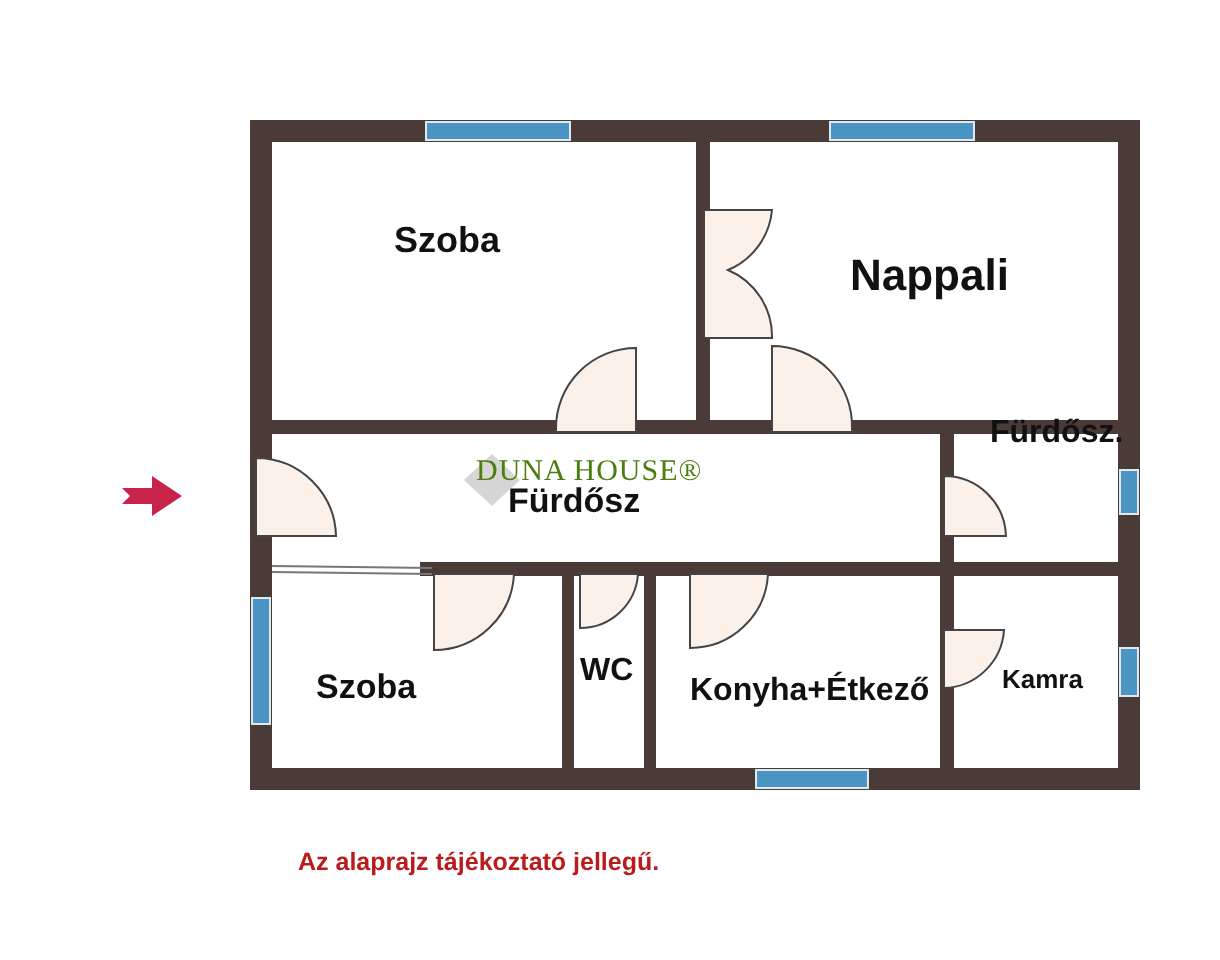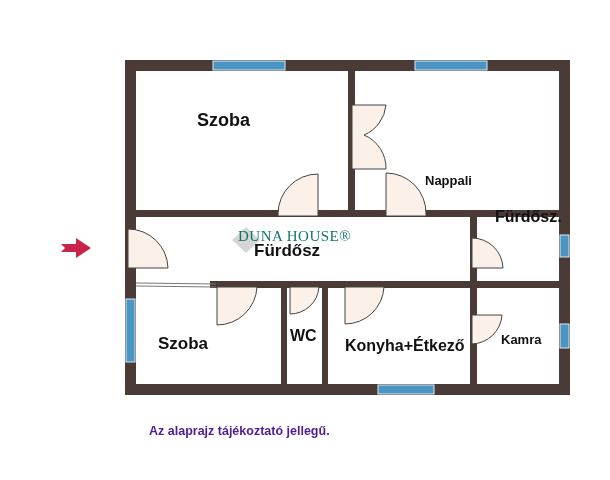--- a/index.html
+++ b/index.html
@@ -1,20 +1,20 @@
 <!DOCTYPE html>
 <html><head>
 <meta charset="utf-8">
 <style>
   html, body { margin:0; padding:0; }
   body { width:610px; height:480px; background:#ffffff; position:relative; overflow:hidden; font-family:"Liberation Sans", sans-serif; }
   .plan { position:absolute; left:0; top:0; width:610px; height:480px; }
   .lbl { position:absolute; font-weight:bold; color:#111; white-space:nowrap; font-family:"Liberation Sans", sans-serif; }
-  .note { position:absolute; left:149px; top:424px; font-size:12.5px; font-weight:bold; color:#4c1d95; font-family:"Liberation Sans", sans-serif; }
-  .wm { position:absolute; left:238px; top:228px; font-family:"Liberation Serif", serif; font-size:15px; color:#0f766e; letter-spacing:0.5px; }
+  .note { position:absolute; left:149px; top:424px; font-size:12.5px; font-weight:bold; color:#b91c1c; font-family:"Liberation Sans", sans-serif; }
+  .wm { position:absolute; left:238px; top:228px; font-family:"Liberation Serif", serif; font-size:15px; color:#4d7c0f; letter-spacing:0.5px; }
 </style>
 </head>
 <body>
 
 <svg class="plan" width="610" height="480" viewBox="0 0 610 480">
 
   <g>
     <polygon points="61,244 76,244 76,238 91,248 76,258 76,252 61,252 65,248" fill="#c8234a"></polygon>
   </g>
 
@@ -78,21 +78,21 @@
   </g>
 
   <g opacity="0.35">
     <polygon points="246,227 260,240 246,253 232,240" fill="#8a8a8a"></polygon>
   </g>
 </svg>
 
 <div class="wm">DUNA HOUSE®</div>
 
 <div class="lbl" style="left:197px; top:110px; font-size:18px;">Szoba</div>
-<div class="lbl" style="left:425px; top:125px; font-size:13px;margin-top:48px;">Nappali</div>
+<div class="lbl" style="left:425px; top:125px; font-size:22px;">Nappali</div>
 <div class="lbl" style="left:254px; top:241px; font-size:17px;">Fürdősz</div>
 <div class="lbl" style="left:495px; top:208px; font-size:16px;">Fürdősz.</div>
 <div class="lbl" style="left:158px; top:334px; font-size:17px;">Szoba</div>
 <div class="lbl" style="left:290px; top:327px; font-size:16px;text-align:center;">WC</div>
 <div class="lbl" style="left:345px; top:337px; font-size:16px;">Konyha+Étkező</div>
 <div class="lbl" style="left:501px; top:332px; font-size:13px;">Kamra</div>
 
 <div class="note">Az alaprajz tájékoztató jellegű.</div>
 
 </body></html>

